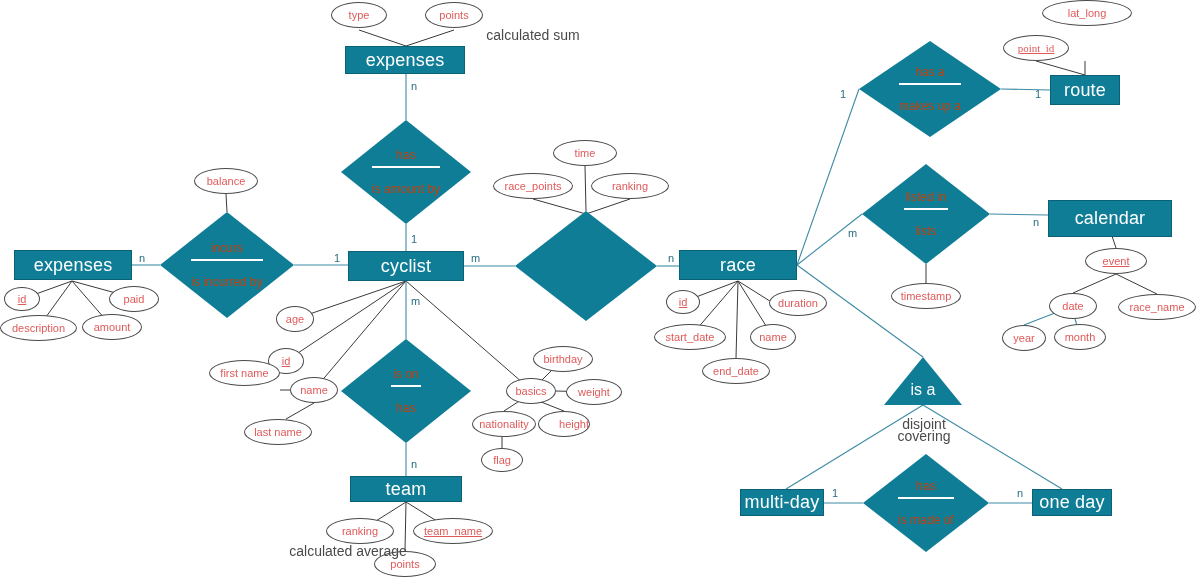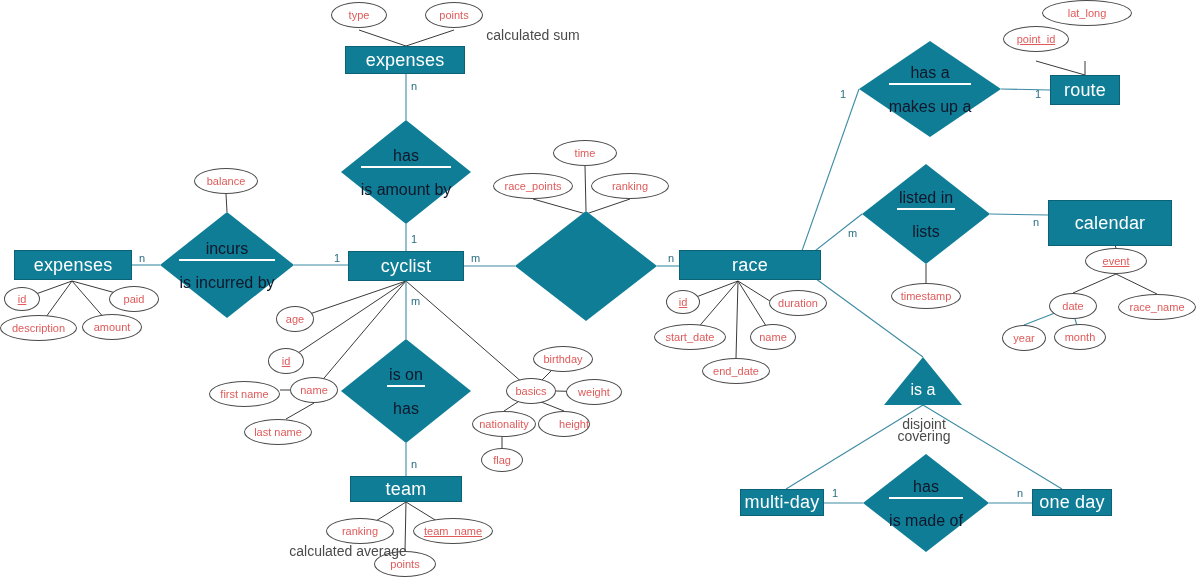--- a/index.html
+++ b/index.html
@@ -26,23 +26,23 @@
     display:flex;align-items:center;justify-content:center;
     pointer-events:none;
   }
   .diamond .dshape{
     position:absolute;left:0;top:0;width:100%;height:100%;
     background:#0f7d96;
     clip-path:polygon(50% 0%,100% 50%,50% 100%,0% 50%);
   }
   .diamond .dtext{
     position:relative;
-    color:#0f172a;
+    color:#c2410c;
     text-align:center;
-    font-size:16px;
+    font-size:12px;
     line-height:19px;
     white-space:nowrap;
     z-index:2;
   }
   .diamond .dtext .l1{display:block;padding:0 2px 1px 2px;border-bottom:2px solid #ffffff;}
   .diamond .dtext .l2{display:block;padding-top:12px;}
 
   
   .triangle{
     position:absolute;
@@ -152,30 +152,30 @@
   <div id="entity-layer">
       <div class="entity" style="left: 345px; top: 46px; width: 120px; height: 28px;">
         <span>expenses</span>
       </div>
       <div class="entity" style="left: 14px; top: 250px; width: 118px; height: 30px;">
         <span>expenses</span>
       </div>
       <div class="entity" style="left: 348px; top: 251px; width: 116px; height: 30px;">
         <span>cyclist</span>
       </div>
-      <div class="entity" style="left: 679px; top: 250px; width: 142px; height: 30px;">
+      <div class="entity" style="left: 679px; top: 250px; width: 118px; height: 30px;">
         <span>race</span>
       </div>
       <div class="entity" style="left: 350px; top: 476px; width: 112px; height: 26px;">
         <span>team</span>
       </div>
       <div class="entity" style="left: 1050px; top: 75px; width: 70px; height: 30px;">
         <span>route</span>
       </div>
-      <div class="entity" style="left: 1048px; top: 200px; width: 124px; height: 46px;">
+      <div class="entity" style="left: 1048px; top: 200px; width: 124px; height: 37px;">
         <span>calendar</span>
       </div>
       <div class="entity" style="left: 740px; top: 489px; width: 84px; height: 27px;">
         <span>multi-day</span>
       </div>
       <div class="entity" style="left: 1032px; top: 489px; width: 80px; height: 27px;">
         <span>one day</span>
       </div>
     </div>
   <div id="rel-layer">
@@ -264,21 +264,21 @@
       </div>
       <div class="attr" style="left: 276px; top: 306px; width: 38px; height: 26px;">
         <span>age</span>
       </div>
       <div class="attr pk" style="left: 268px; top: 348px; width: 36px; height: 26px;">
         <span>id</span>
       </div>
       <div class="attr" style="left: 290px; top: 377px; width: 48px; height: 26px;">
         <span>name</span>
       </div>
-      <div class="attr" style="left: 209px; top: 381px; width: 71px; height: 26px; align-items: center;">
+      <div class="attr" style="left: 209px; top: 360px; width: 71px; height: 26px; align-items: center;">
         <span>first name</span>
       </div>
       <div class="attr" style="left: 244px; top: 419px; width: 68px; height: 26px;">
         <span>last name</span>
       </div>
       <div class="attr" style="left: 506px; top: 378px; width: 50px; height: 26px;">
         <span>basics</span>
       </div>
       <div class="attr" style="left: 533px; top: 346px; width: 60px; height: 26px;">
         <span>birthday</span>
@@ -315,21 +315,21 @@
       </div>
       <div class="attr" style="left: 750px; top: 324px; width: 46px; height: 26px;">
         <span>name</span>
       </div>
       <div class="attr" style="left: 702px; top: 358px; width: 68px; height: 26px;">
         <span>end_date</span>
       </div>
       <div class="attr" style="left: 1042px; top: 0px; width: 90px; height: 26px;">
         <span>lat_long</span>
       </div>
-      <div class="attr pk" style="left: 1003px; top: 26px; width: 66px; height: 26px;">
+      <div class="attr pk" style="left: 1003px; top: 35px; width: 66px; height: 26px; font-family: Liberation Serif, serif;">
         <span>point_id</span>
       </div>
       <div class="attr" style="left: 891px; top: 283px; width: 70px; height: 26px;">
         <span>timestamp</span>
       </div>
       <div class="attr pk" style="left: 1085px; top: 248px; width: 62px; height: 26px;">
         <span>event</span>
       </div>
       <div class="attr" style="left: 1049px; top: 293px; width: 48px; height: 26px;">
         <span>date</span>

